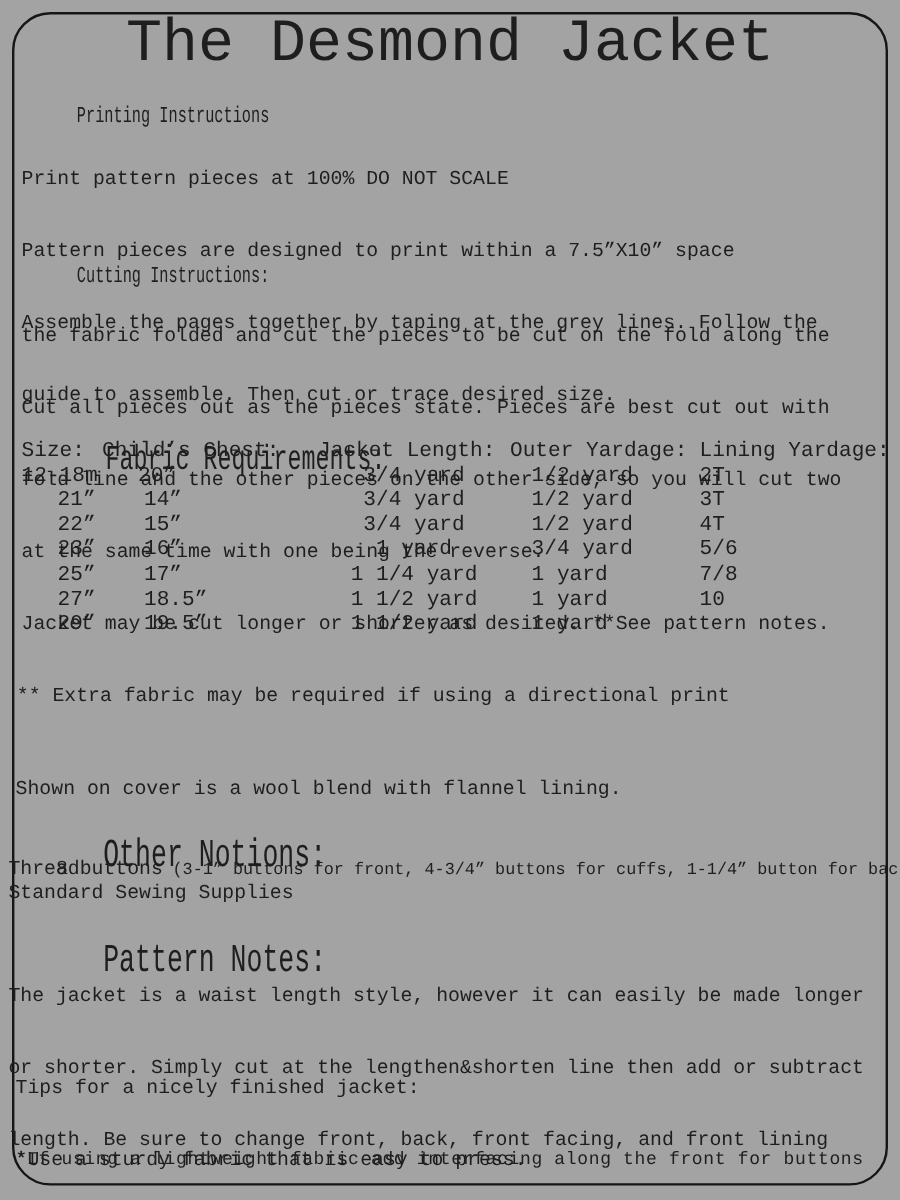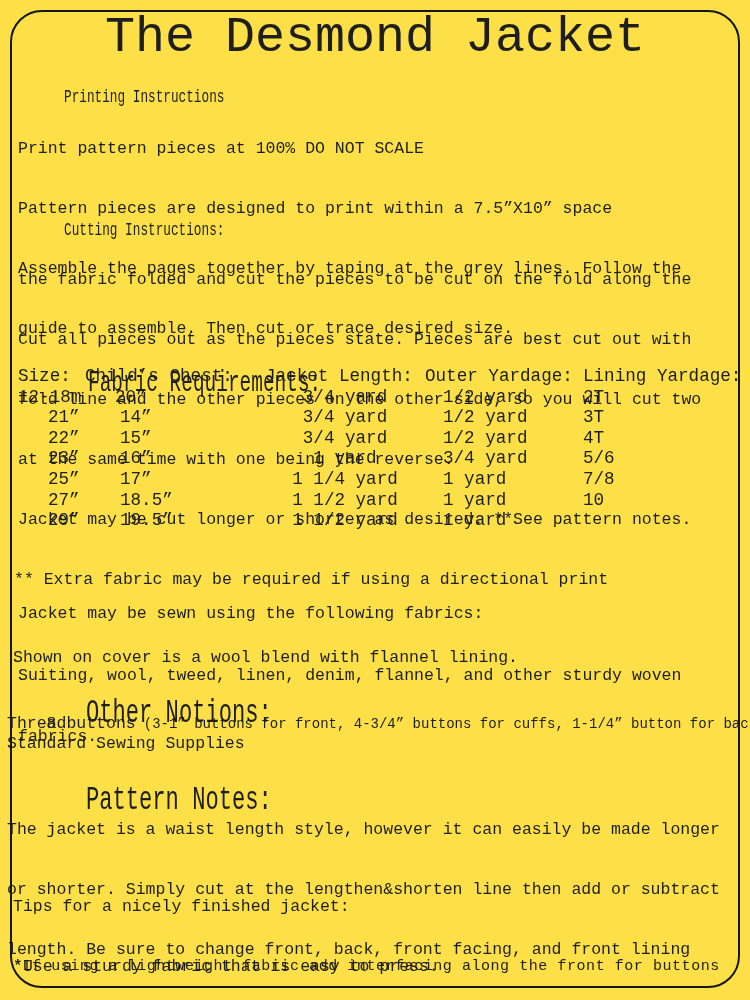--- a/index.html
+++ b/index.html
@@ -1,17 +1,17 @@
 <!DOCTYPE html>
 <html><head>
 <meta charset="utf-8">
 <style>
   html,body { margin:0; padding:0; background:#ffffff; }
   .page {
-    position:relative; width:750px; height:1000px; background:#fde047;
+    position:relative; width:750px; height:1000px; background:#a3a3a3;
     color:#1e1e1e; font-family:"Liberation Mono","DejaVu Sans Mono",monospace;
     overflow:hidden;
   }
   .frame {
     position:absolute; left:10px; top:10px; width:730px; height:978px;
     border:2px solid #161616; border-radius:32px; box-sizing:border-box;
   }
   .abs { position:absolute; white-space:pre; }
   .title {
     left:0; right:0; top:10px; margin:0; text-align:center;
@@ -115,25 +115,20 @@
 
     <div>10</div>
     <div class="v1">29”</div>
     <div class="v2">19.5”</div>
     <div class="v3">1 1/2 yard</div>
     <div class="v4">1 yard</div>
   </div>
 
   <div class="abs body" style="left:14px; top:570px;">** Extra fabric may be required if using a directional print</div>
 
-  <div class="abs body" style="left:18px; top:563px; line-height:20.5px;">
-    <div class="line">Jacket may be sewn using the following fabrics:</div>
-    <div class="line">Suiting, wool, tweed, linen, denim, flannel, and other sturdy woven</div>
-    <div class="line">fabrics.</div>
-  </div>
 
   <div class="abs body" style="left:13px; top:648px;">Shown on cover is a wool blend with flannel lining.</div>
 
   <div class="abs heading h33" style="left:7px; top:664px;">
     <span class="hx">Other Notions:</span>
   </div>
   <div class="abs body" style="left:7px; top:694px;">
     <span>8 buttons</span><span class="btn-detail">(3-1” buttons for front, 4-3/4” buttons for cuffs, 1-1/4” button for back)</span>
   </div>
   <div class="abs body" style="left:7px; top:714px;">Thread</div>

